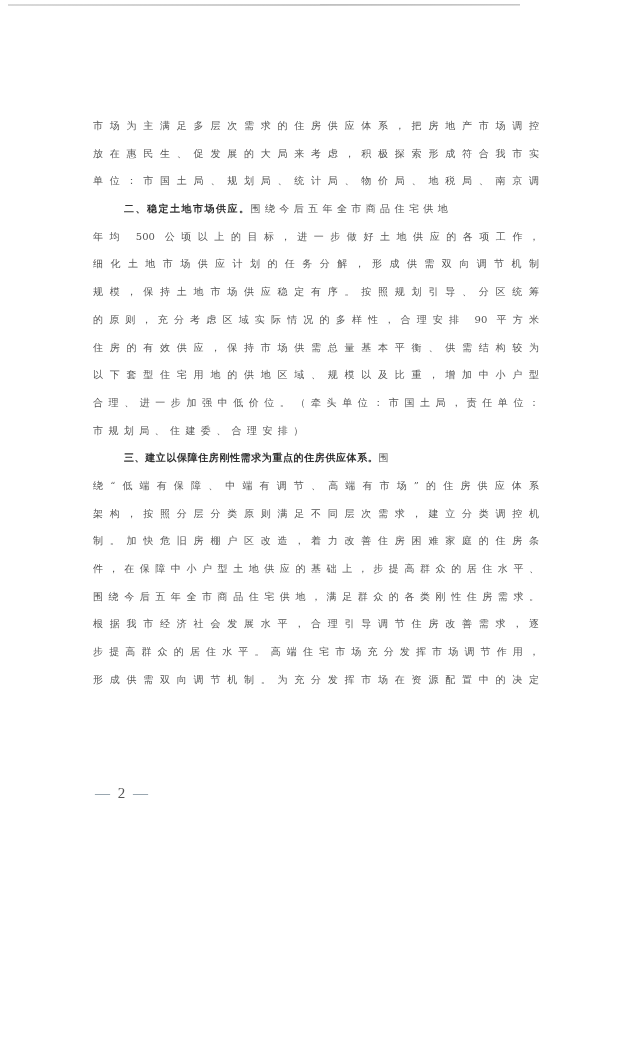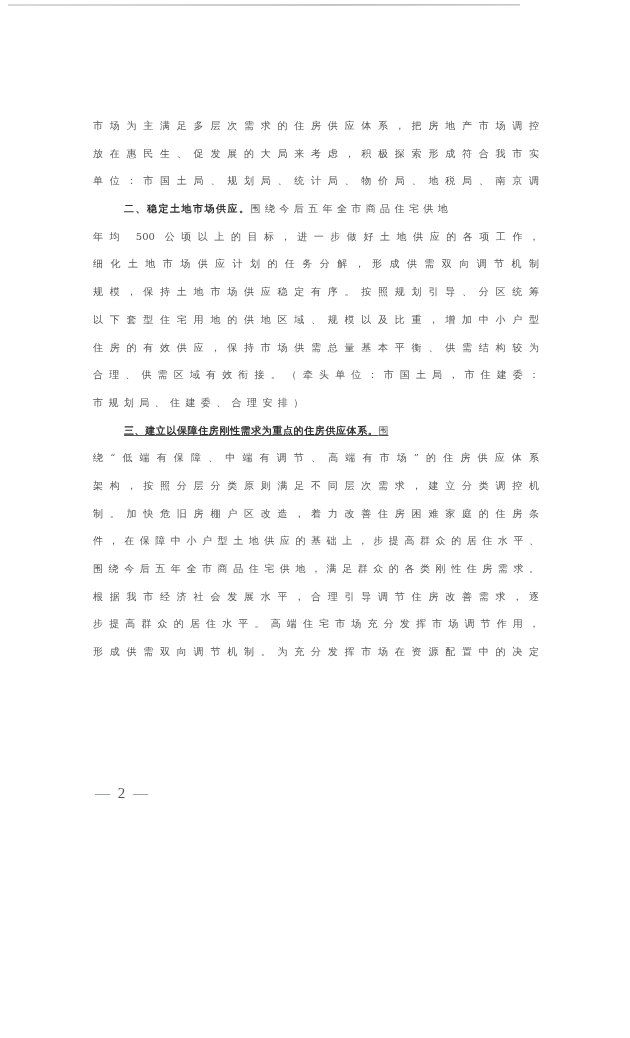--- a/index.html
+++ b/index.html
@@ -57,28 +57,29 @@
     <div class="line justify">单位：市国土局、规划局、统计局、物价局、地税局、南京调</div>
   </div>
 
   <div>
     <div class="line indent" style="letter-spacing:0;">
       <span class="bold">二、稳定土地市场供应。</span><span style="letter-spacing:4.4px;">围绕今后五年全市商品住宅供地</span>
     </div>
     <div class="line justify">年均 500 公顷以上的目标，进一步做好土地供应的各项工作，</div>
     <div class="line justify">细化土地市场供应计划的任务分解，形成供需双向调节机制</div>
     <div class="line justify">规模，保持土地市场供应稳定有序。按照规划引导、分区统筹</div>
+    <div class="line justify">的原则，充分考虑区域实际情况的多样性，合理安排 90 平方米</div>
+    <div class="line justify">住房的有效供应，保持市场供需总量基本平衡、供需结构较为</div>
     <div class="line justify">以下套型住宅用地的供地区域、规模以及比重，增加中小户型</div>
-    <div class="line justify">住房的有效供应，保持市场供需总量基本平衡、供需结构较为</div>
-    <div class="line justify">合理、供需区域有效衔接。（牵头单位：市国土局，市住建委：</div>
+    <div class="line justify">合理、进一步加强中低价位。（牵头单位：市国土局，责任单位：</div>
     <div class="line">市规划局、住建委、合理安排）</div>
   </div>
 
   <div>
-    <div class="line indent" style="letter-spacing:0;text-decoration:underline;">
+    <div class="line indent" style="letter-spacing:0;">
       <span class="bold" style="letter-spacing:0.6px;">三、建立以保障住房刚性需求为重点的住房供应体系。</span><span>围</span>
     </div>
     <div class="line justify">绕“低端有保障、中端有调节、高端有市场”的住房供应体系</div>
     <div class="line justify">架构，按照分层分类原则满足不同层次需求，建立分类调控机</div>
     <div class="line justify">制。加快危旧房棚户区改造，着力改善住房困难家庭的住房条</div>
     <div class="line justify">件，在保障中小户型土地供应的基础上，步提高群众的居住水平、</div>
     <div class="line justify">围绕今后五年全市商品住宅供地，满足群众的各类刚性住房需求。</div>
     <div class="line justify">根据我市经济社会发展水平，合理引导调节住房改善需求，逐</div>
     <div class="line justify">步提高群众的居住水平。高端住宅市场充分发挥市场调节作用，</div>
     <div class="line justify">形成供需双向调节机制。为充分发挥市场在资源配置中的决定</div>

